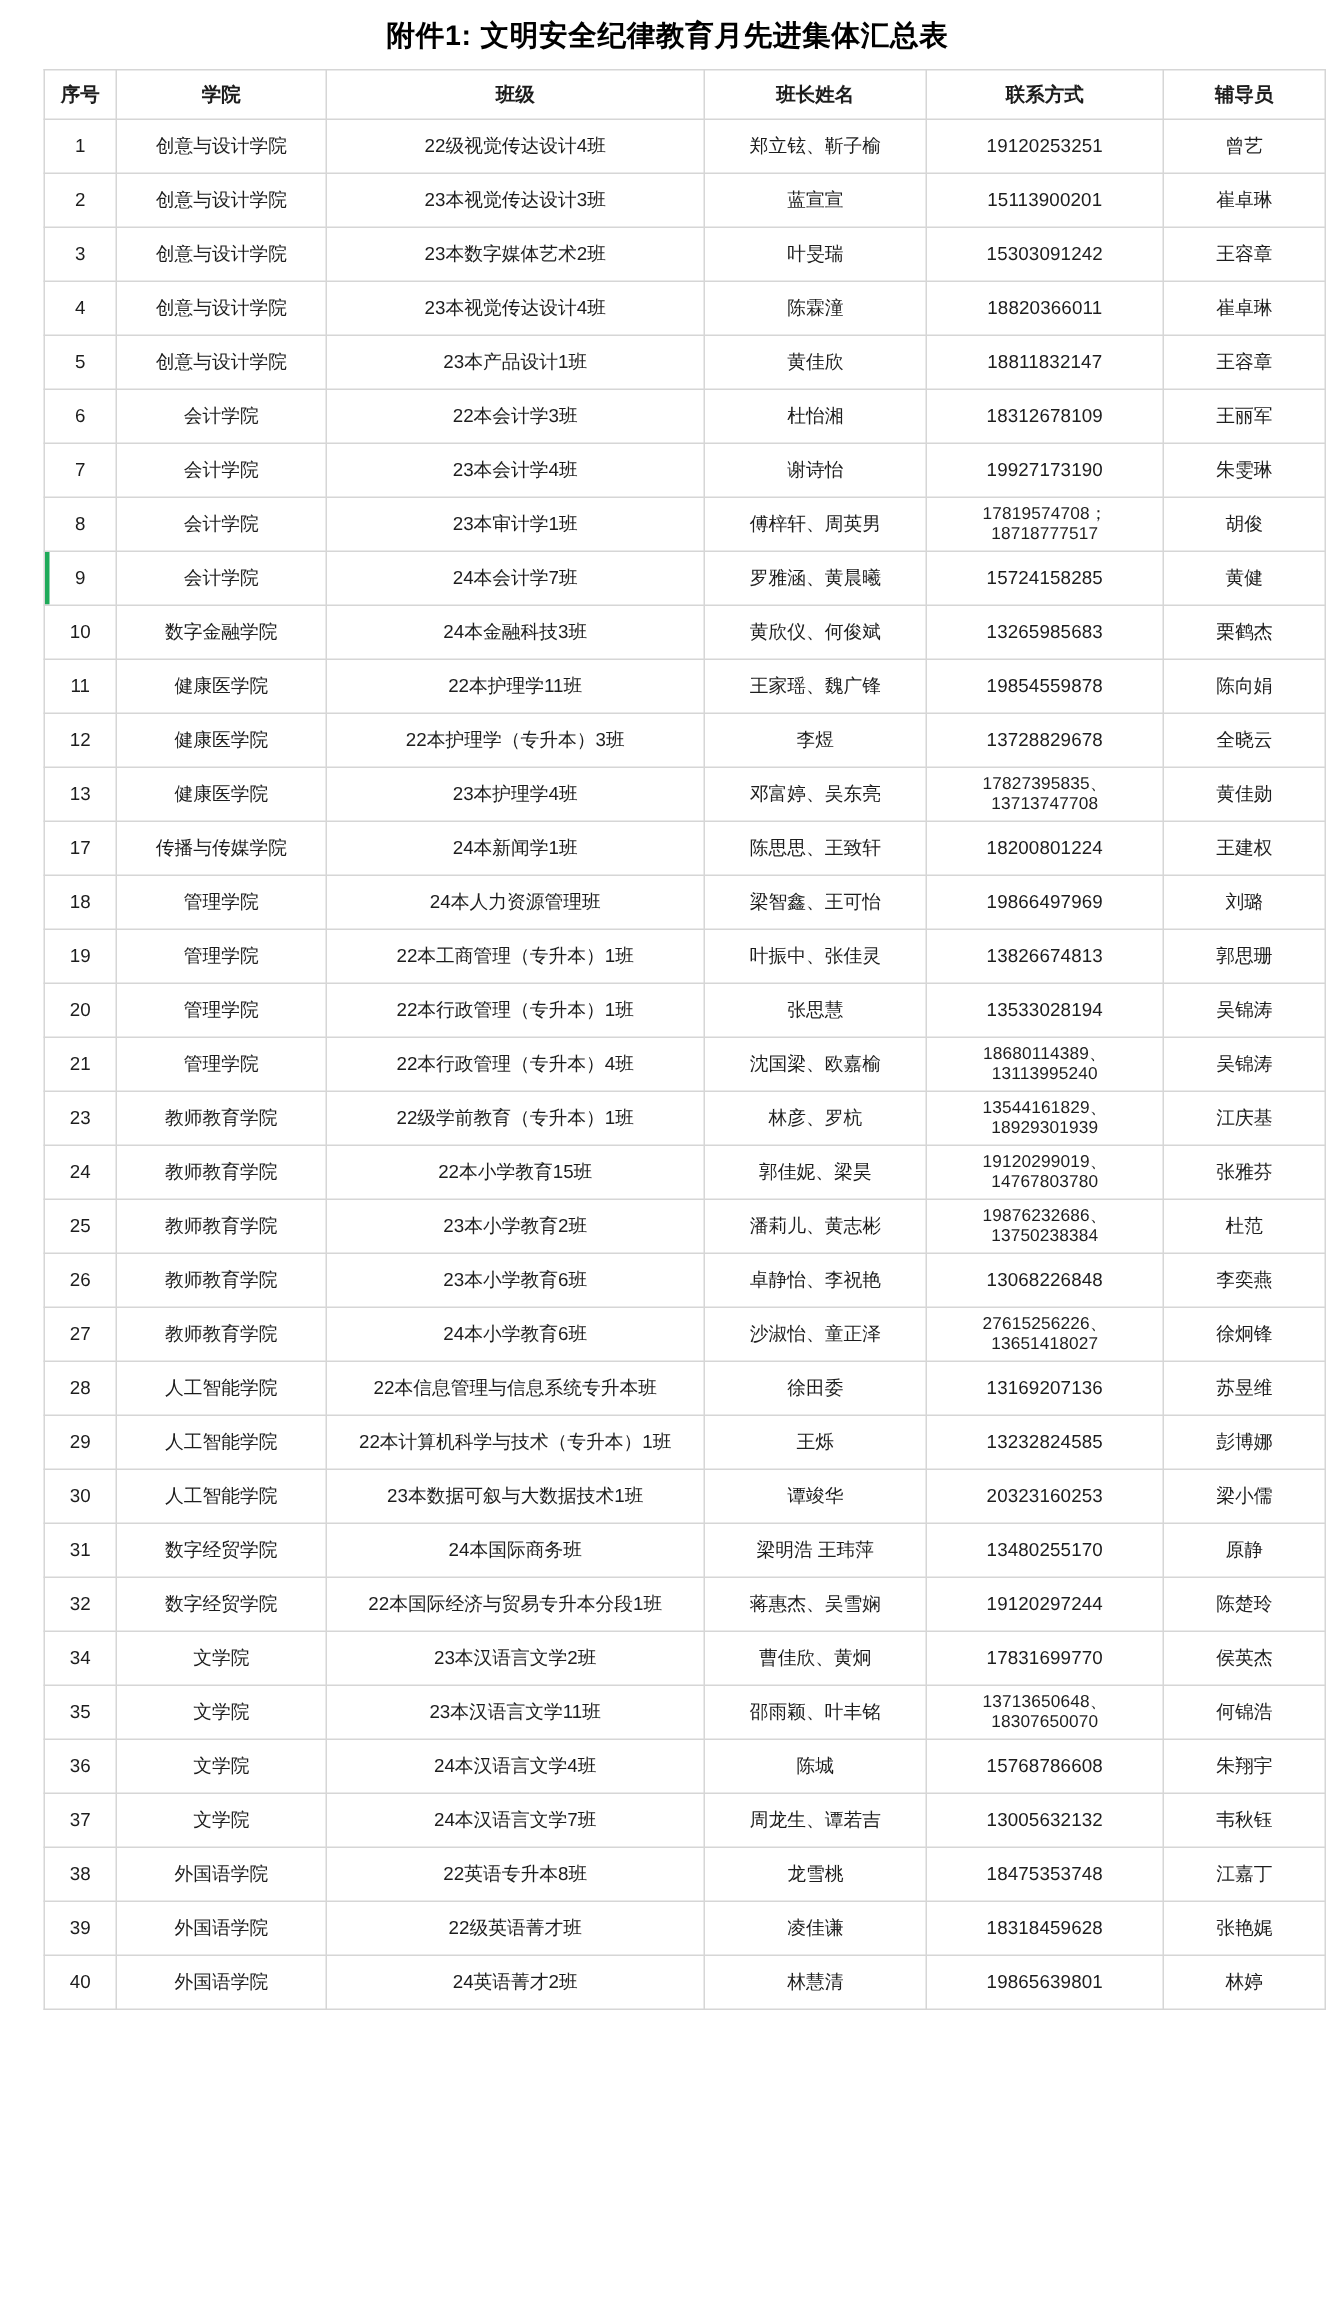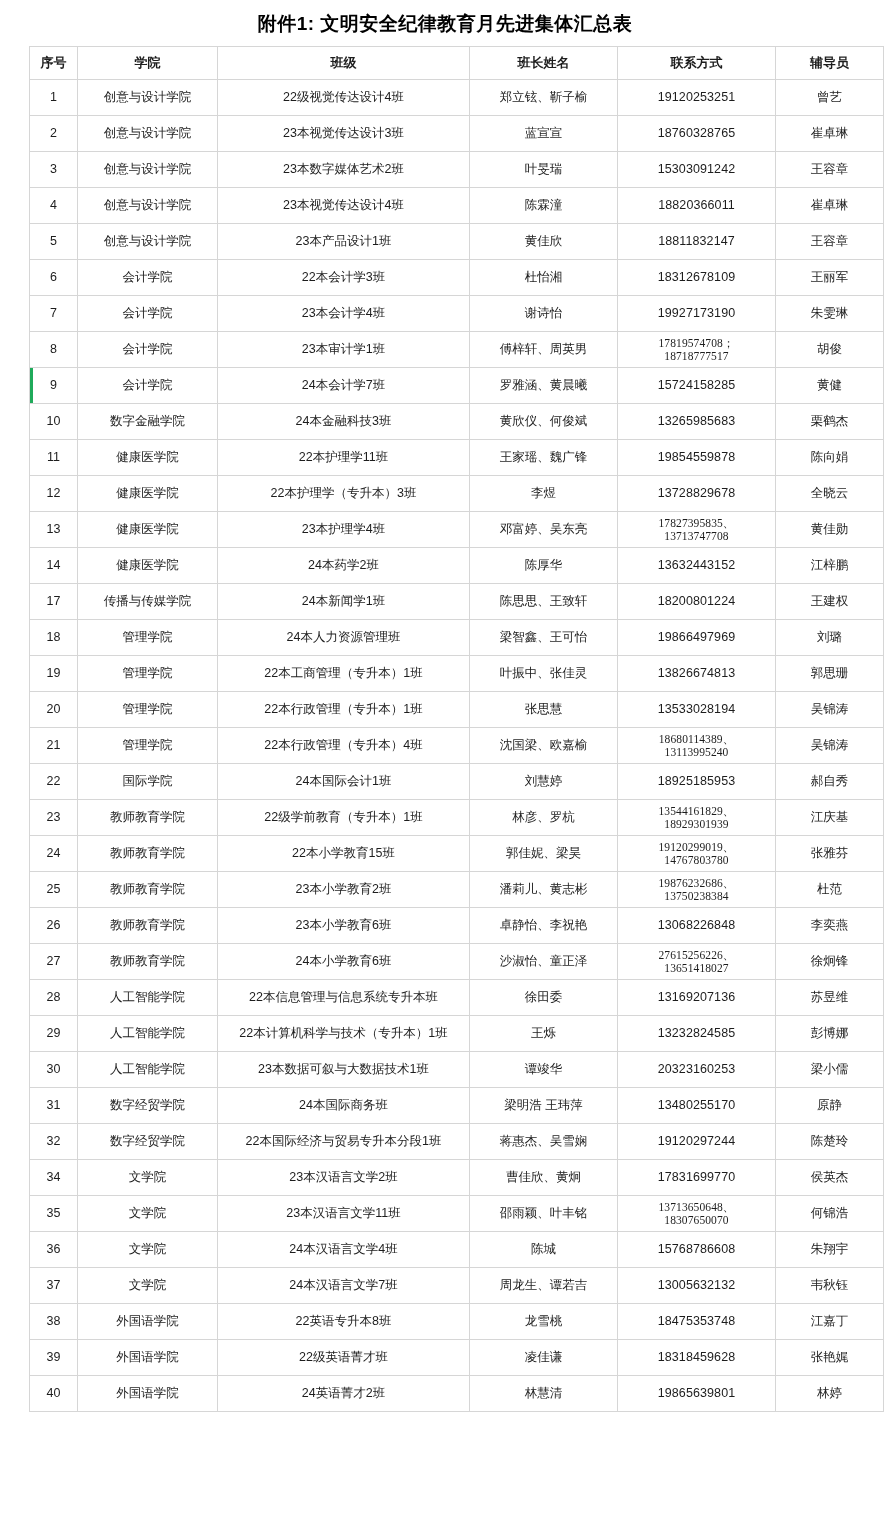--- a/index.html
+++ b/index.html
@@ -63,21 +63,20 @@
   .col-tutor { width: 108px; }
 
   td.cell-phone {
     font-size: 12px;
     letter-spacing: 0.1px;
   }
   td.cell-phone .two-line {
     display: block;
     line-height: 1.12;
     font-size: 11.5px;
-    font-family: Liberation Serif, serif;
   }
   tr.row-highlight td:first-child {
     box-shadow: inset 3px 0 0 0 #1faa5a;
   }
 </style>
 </head>
 <body>
 
 <div class="page">
 
@@ -109,21 +108,21 @@
           <td>22级视觉传达设计4班</td>
           <td class="cell-name">郑立铉、靳子榆</td>
           <td class="cell-phone">19120253251</td>
           <td>曾艺</td>
         </tr>
         <tr>
           <td>2</td>
           <td>创意与设计学院</td>
           <td>23本视觉传达设计3班</td>
           <td class="cell-name">蓝宣宣</td>
-          <td class="cell-phone">18760328765</td>
+          <td class="cell-phone">15113900201</td>
           <td>崔卓琳</td>
         </tr>
         <tr>
           <td>3</td>
           <td>创意与设计学院</td>
           <td>23本数字媒体艺术2班</td>
           <td class="cell-name">叶旻瑞</td>
           <td class="cell-phone">15303091242</td>
           <td>王容章</td>
         </tr>
@@ -207,28 +206,20 @@
           <td>健康医学院</td>
           <td>23本护理学4班</td>
           <td class="cell-name">邓富婷、吴东亮</td>
           <td class="cell-phone">
             <span class="two-line">17827395835、</span>
             <span class="two-line">13713747708</span>
           </td>
           <td>黄佳勋</td>
         </tr>
         <tr>
-          <td>14</td>
-          <td>健康医学院</td>
-          <td>24本药学2班</td>
-          <td class="cell-name">陈厚华</td>
-          <td class="cell-phone">13632443152</td>
-          <td>江梓鹏</td>
-        </tr>
-        <tr>
           <td>17</td>
           <td>传播与传媒学院</td>
           <td>24本新闻学1班</td>
           <td class="cell-name">陈思思、王致轩</td>
           <td class="cell-phone">18200801224</td>
           <td>王建权</td>
         </tr>
         <tr>
           <td>18</td>
           <td>管理学院</td>
@@ -258,28 +249,20 @@
           <td>管理学院</td>
           <td>22本行政管理（专升本）4班</td>
           <td class="cell-name">沈国梁、欧嘉榆</td>
           <td class="cell-phone">
             <span class="two-line">18680114389、</span>
             <span class="two-line">13113995240</span>
           </td>
           <td>吴锦涛</td>
         </tr>
         <tr>
-          <td>22</td>
-          <td>国际学院</td>
-          <td>24本国际会计1班</td>
-          <td class="cell-name">刘慧婷</td>
-          <td class="cell-phone">18925185953</td>
-          <td>郝自秀</td>
-        </tr>
-        <tr>
           <td>23</td>
           <td>教师教育学院</td>
           <td>22级学前教育（专升本）1班</td>
           <td class="cell-name">林彦、罗杭</td>
           <td class="cell-phone">
             <span class="two-line">13544161829、</span>
             <span class="two-line">18929301939</span>
           </td>
           <td>江庆基</td>
         </tr>

